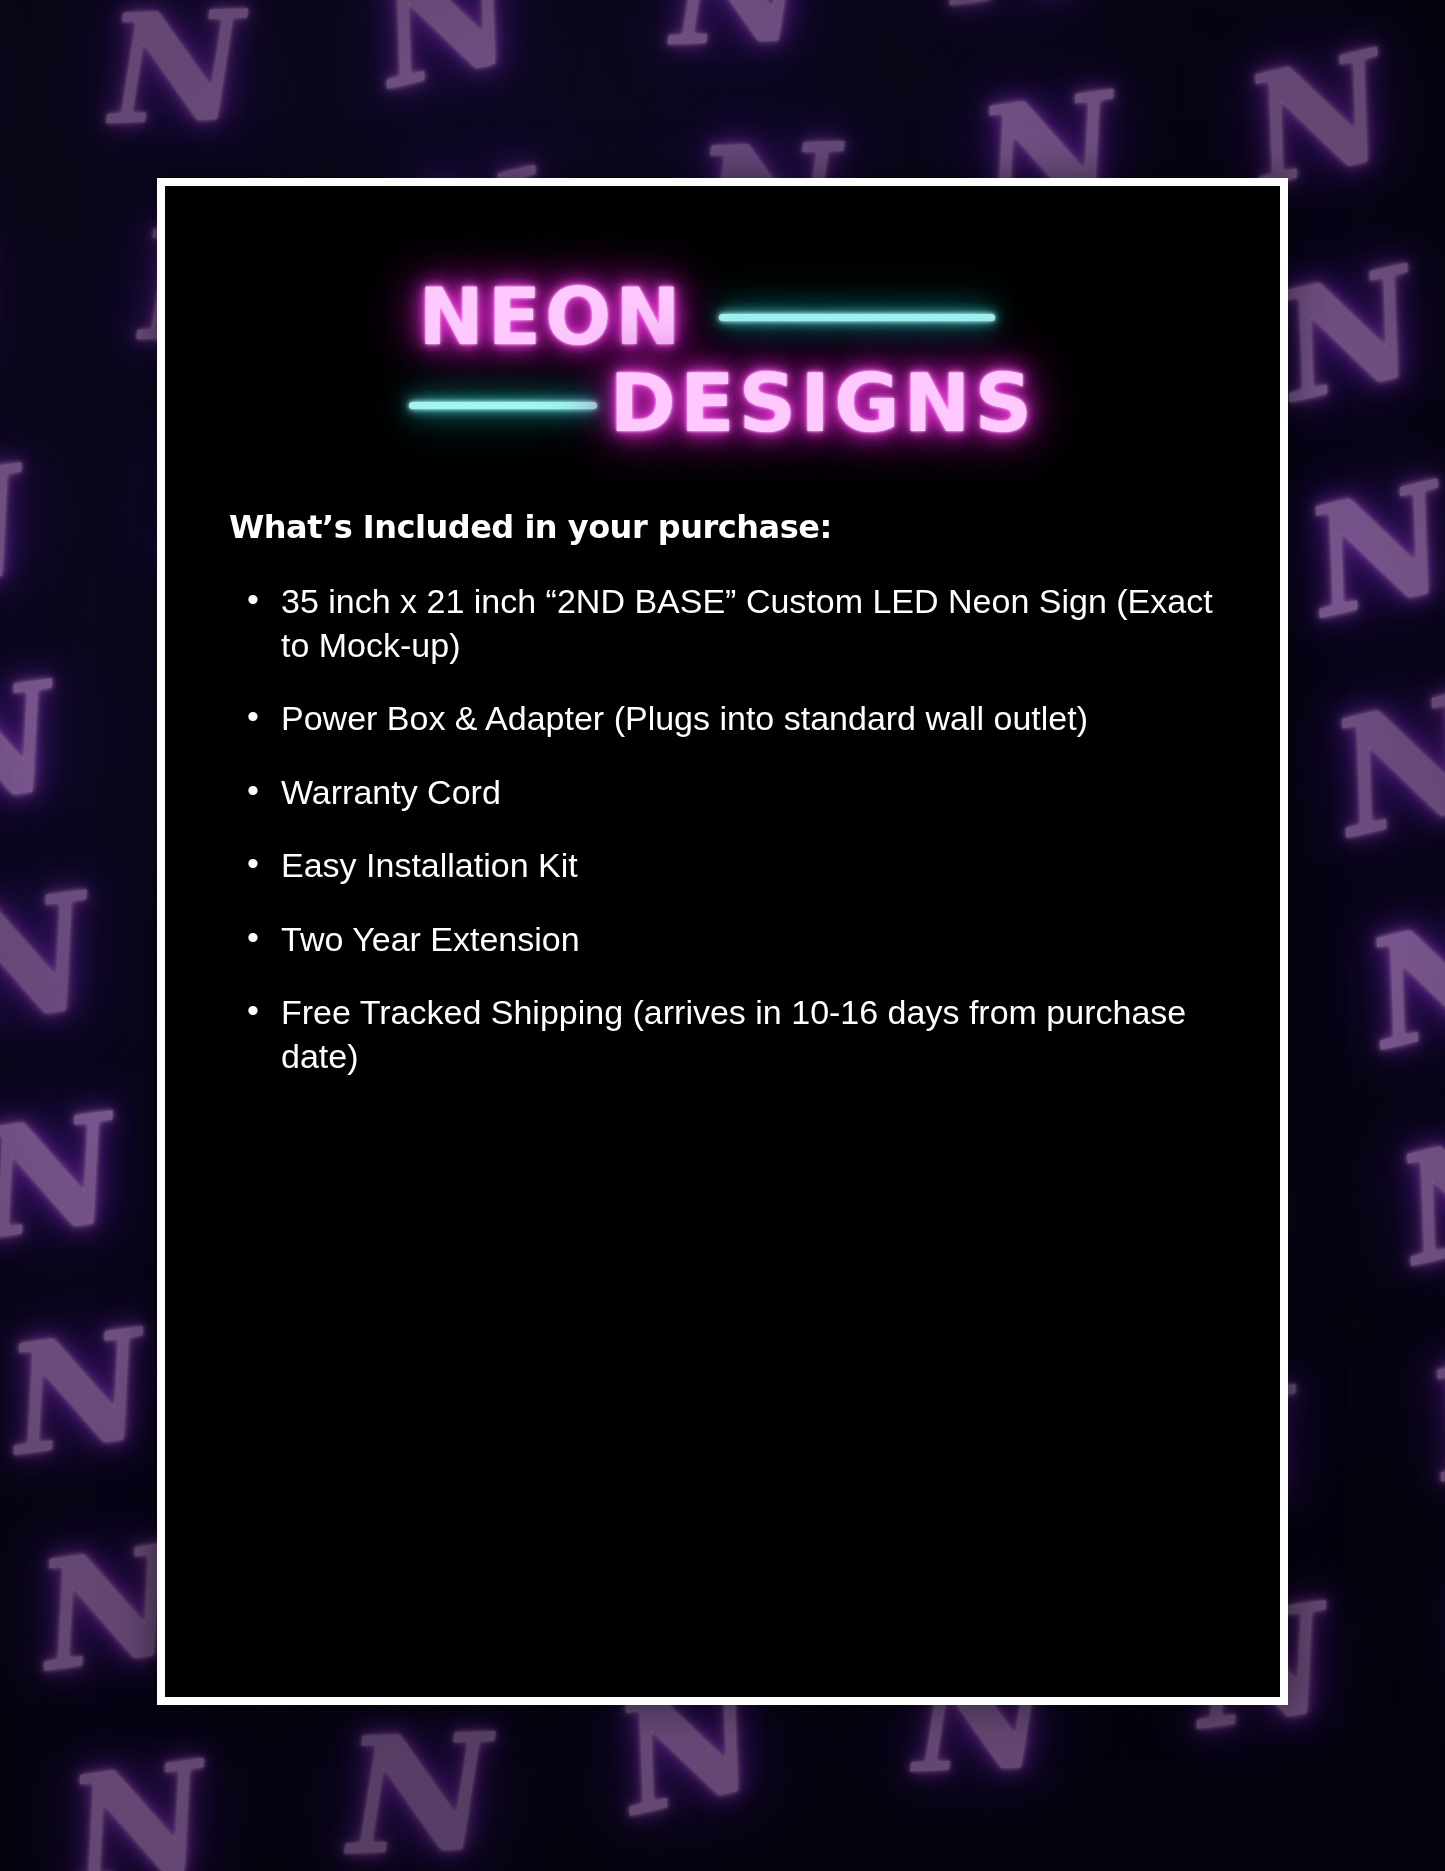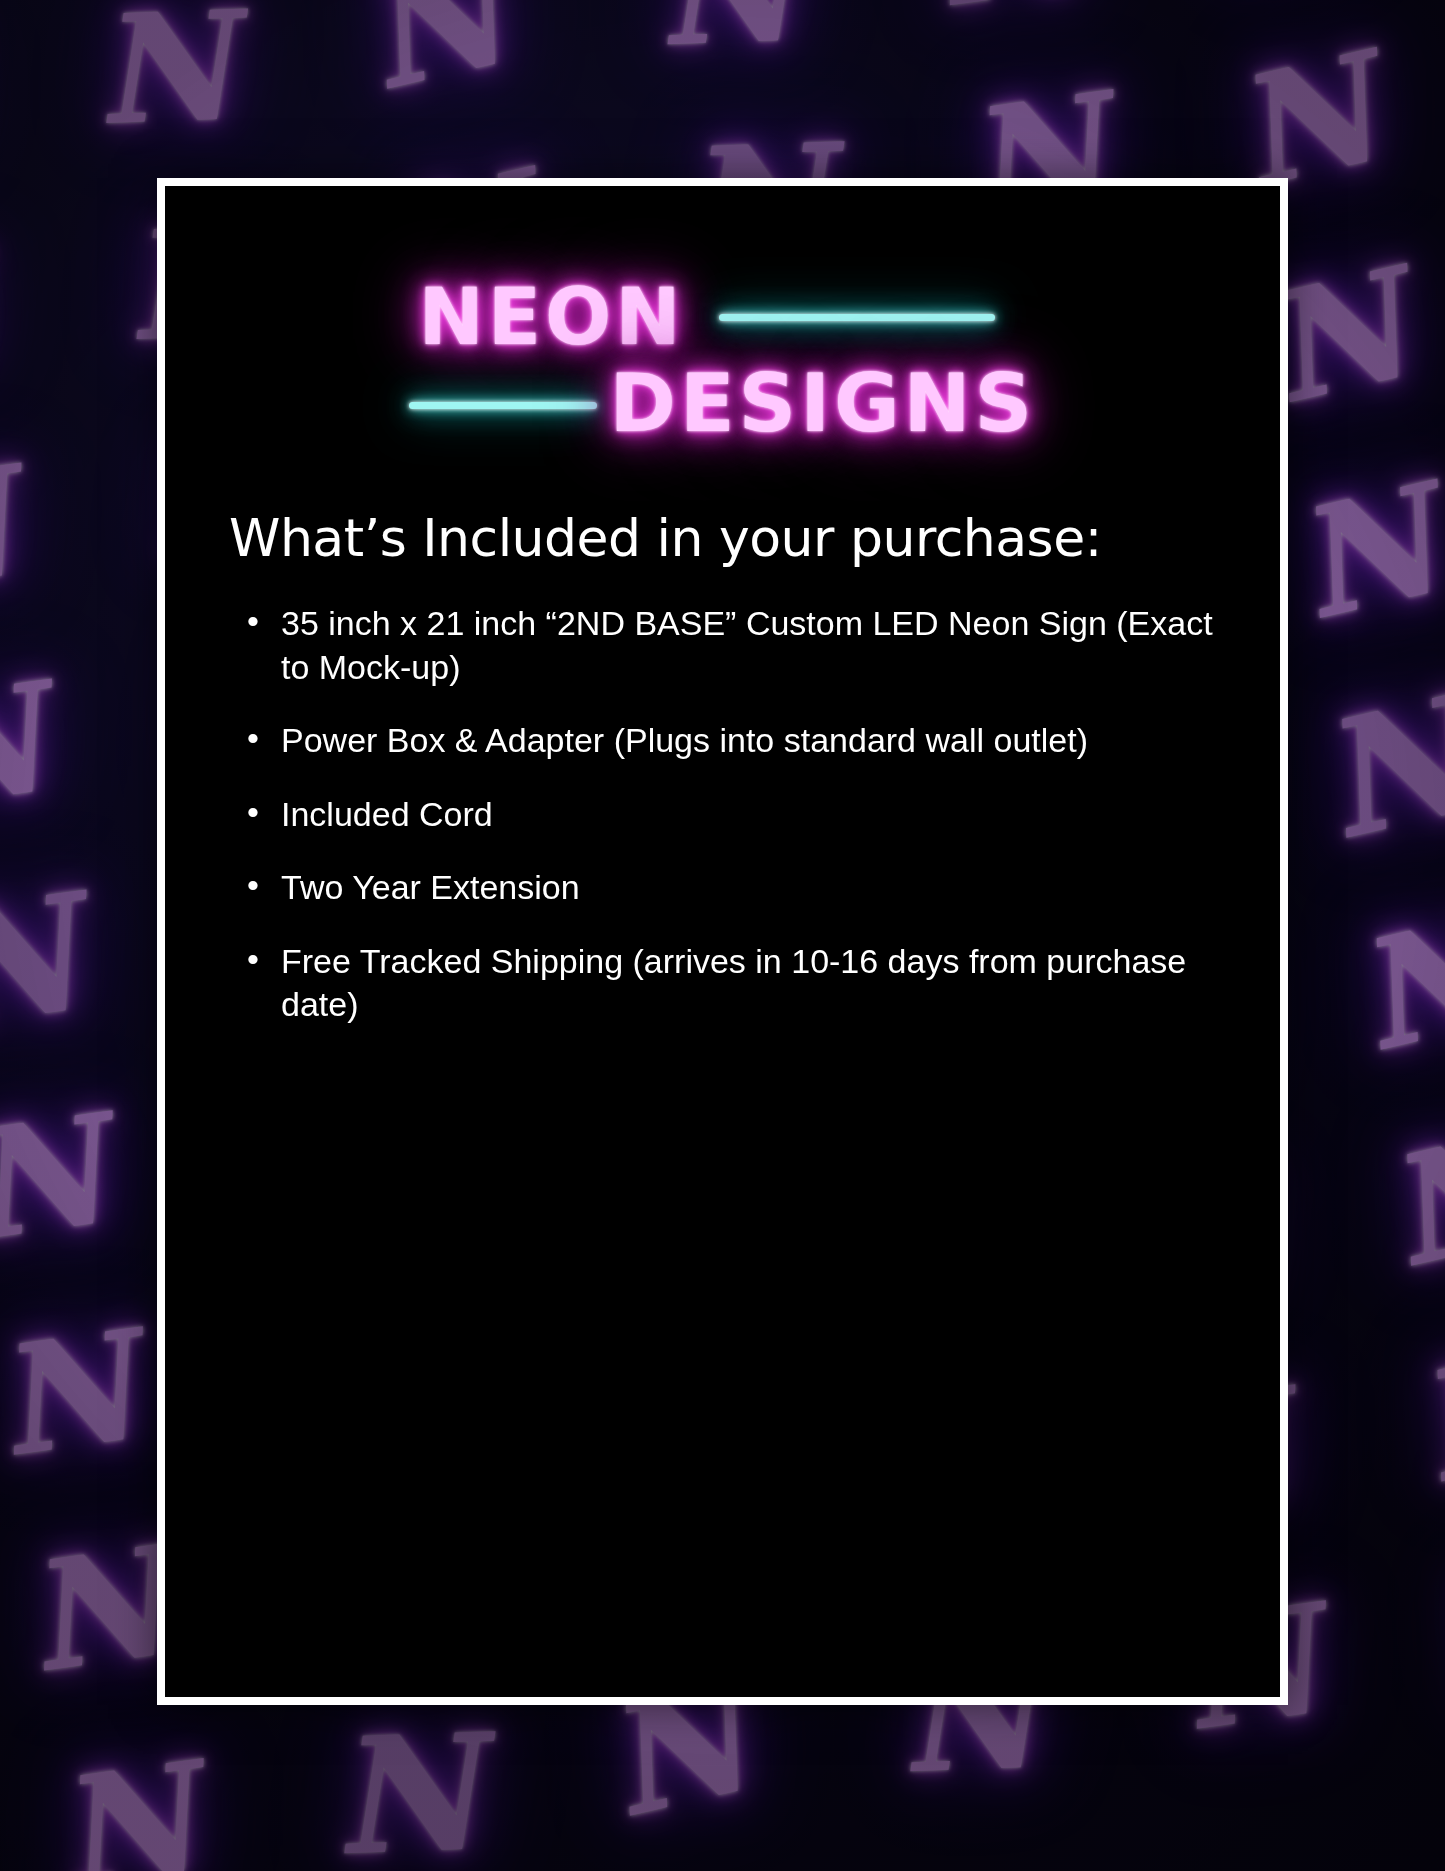--- a/index.html
+++ b/index.html
@@ -127,22 +127,22 @@
       0 0 26px #22cfd0,
       0 0 48px #12969c;
   }
   .logo-bar-top { left: 316px; top: 58px; width: 276px; }
   .logo-bar-bottom { left: 6px; top: 146px; width: 188px; }
 
   
   .heading {
     color: #ffffff;
     font-family: "DejaVu Sans", sans-serif;
-    font-weight: 400;
-    font-size: 52px;
+    font-weight: 700;
+    font-size: 32px;
     letter-spacing: -0.5px;
     margin: 0 0 34px 6px;
   }
   ul.included {
     list-style: none;
     margin: 0;
     padding: 0 6px 0 16px;
   }
   ul.included li {
     position: relative;
@@ -233,19 +233,20 @@
       <div class="logo-bar logo-bar-top"></div>
       <div class="logo-bar logo-bar-bottom"></div>
       <div class="logo-word logo-designs">DESIGNS</div>
     </div>
 
     <h1 class="heading">What’s Included in your purchase:</h1>
 
     <ul class="included" id="included-list">
         <li>35 inch x 21 inch “2ND BASE” Custom LED Neon Sign (Exact to Mock-up)</li>
         <li>Power Box &amp; Adapter (Plugs into standard wall outlet)</li>
-        <li>Included Cord</li>
+        <li>Warranty Cord</li>
+        <li>Easy Installation Kit</li>
         <li>Two Year Extension</li>
         <li>Free Tracked Shipping (arrives in 10-16 days from purchase date)</li>
       </ul>
 
   </div>
 </div>
 
 </body></html>

